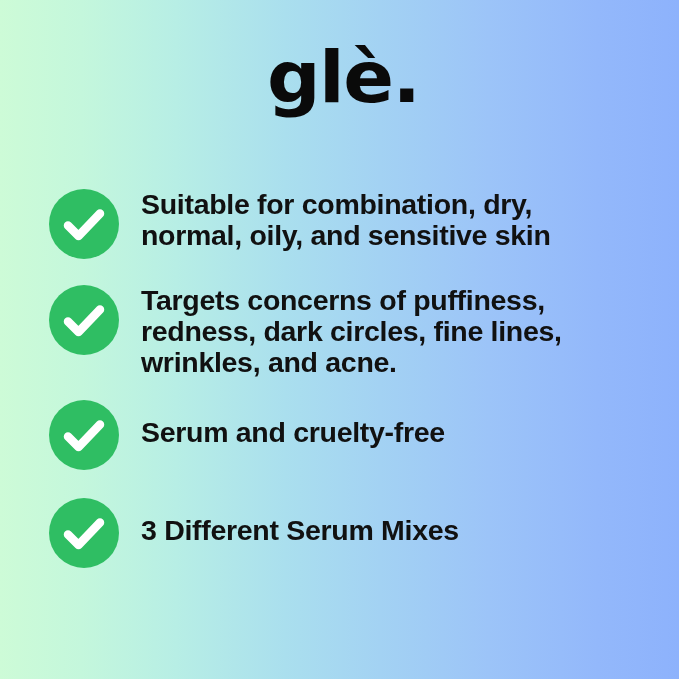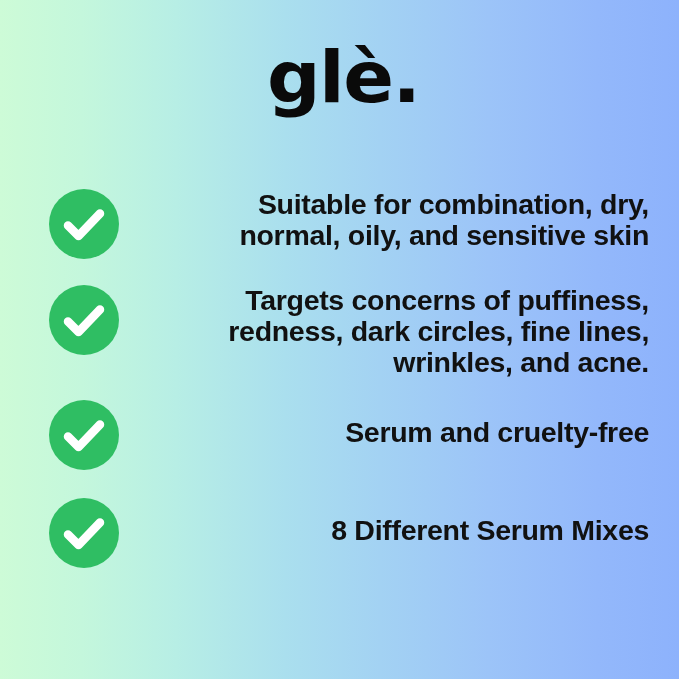--- a/index.html
+++ b/index.html
@@ -44,21 +44,20 @@
     position: absolute;
     left: 49px;
     top: 185px;
     width: 600px;
   }
 
   .feature-row {
     display: flex;
     align-items: flex-start;
     margin-bottom: 18px;
-    text-align: right;
   }
 
   .feature-row:last-child {
     margin-bottom: 0;
   }
 
   .check-badge {
     flex: 0 0 auto;
     width: 70px;
     height: 70px;
@@ -85,21 +84,21 @@
     font-weight: 700;
     color: #111111;
     line-height: 1.09;
     letter-spacing: -0.3px;
     white-space: pre-line;
     padding-top: 4px;
   }
 
   
   #feature-row-0 { margin-bottom: 22px; }
-  #feature-row-1 { margin-bottom: 22px; gap: 36px; }
+  #feature-row-1 { margin-bottom: 22px; }
   #feature-row-2 { margin-bottom: 28px; }
 
   #feature-row-2 .check-badge,
   #feature-row-3 .check-badge { margin-top: 0; }
 
   #feature-row-2 .feature-text,
   #feature-row-3 .feature-text { padding-top: 17px; }
 </style>
 </head>
 <body>
@@ -141,17 +140,17 @@
       </span>
       <span class="feature-text" style="color: rgb(17, 17, 17);">Serum and cruelty-free</span>
     </div>
 
     <div class="feature-row" id="feature-row-3">
       <span class="check-badge" style="background: rgb(47, 190, 99);">
         <svg viewBox="0 0 70 70" aria-hidden="true">
           <path d="M19 36.5 L29.5 47 L51 24.5" fill="none" stroke="#ffffff" stroke-width="8.5" stroke-linecap="round" stroke-linejoin="round"></path>
         </svg>
       </span>
-      <span class="feature-text" style="color: rgb(17, 17, 17);">8 Different Serum Mixes</span>
+      <span class="feature-text" style="color: rgb(17, 17, 17);">3 Different Serum Mixes</span>
     </div>
 
   </div>
 </div>
 
 </body></html>

